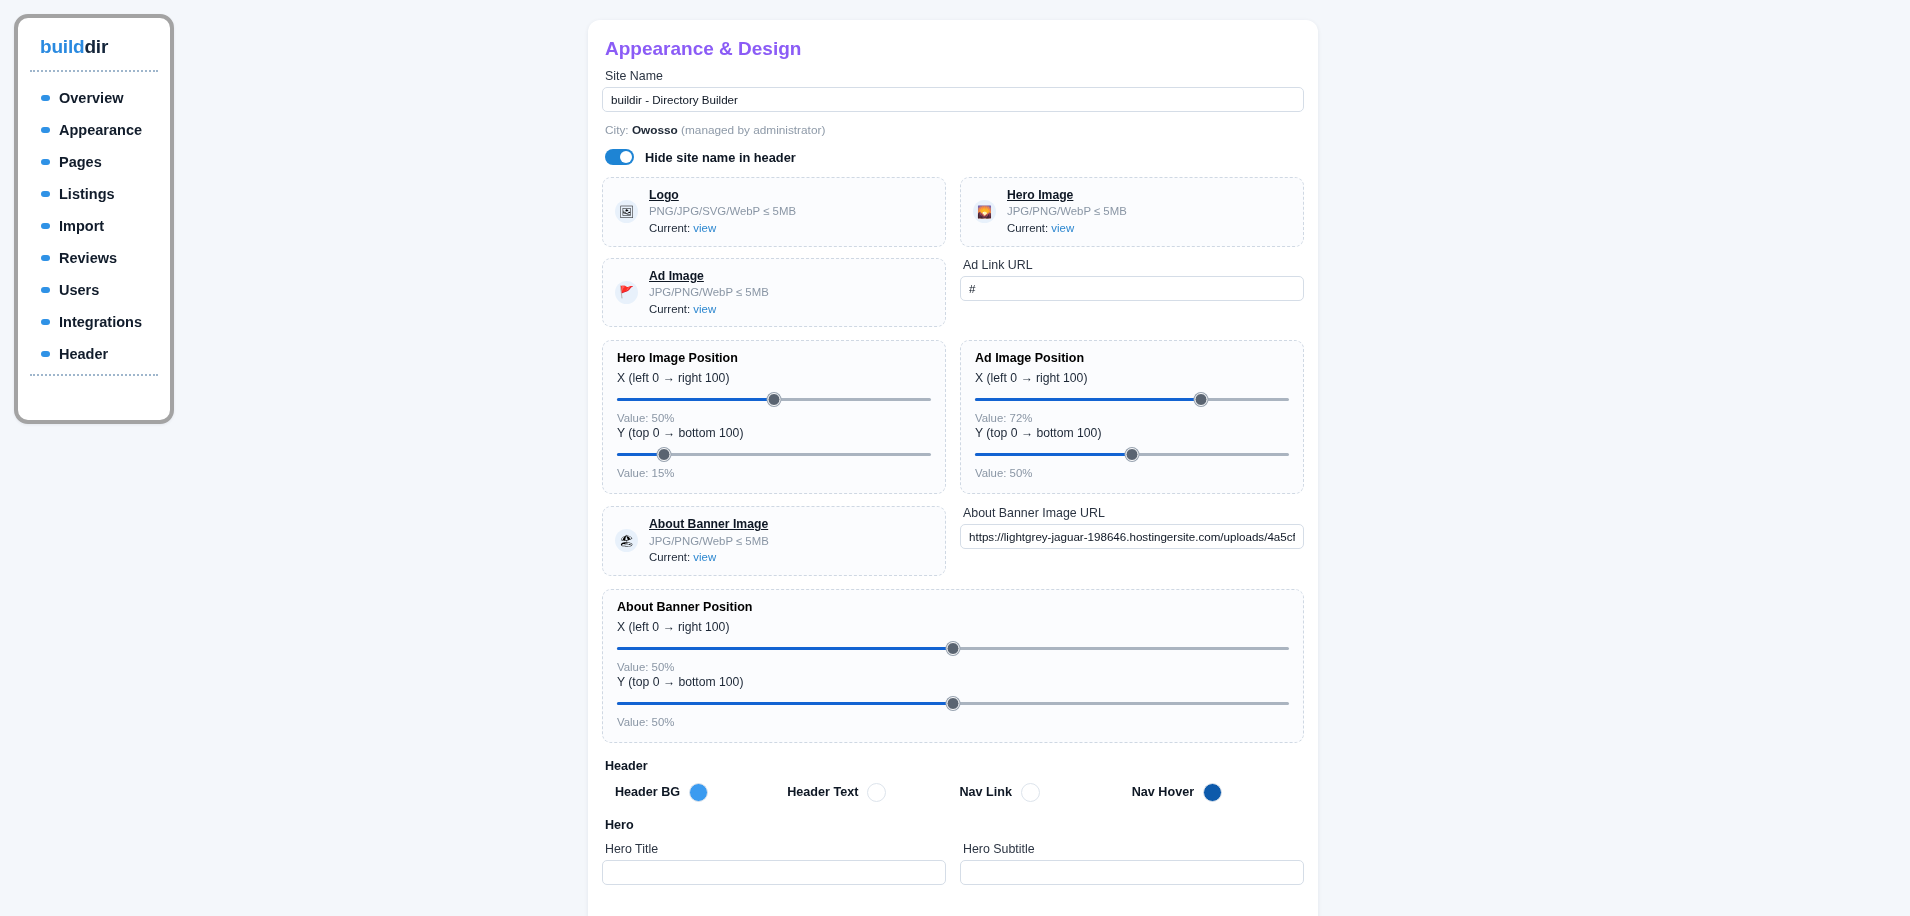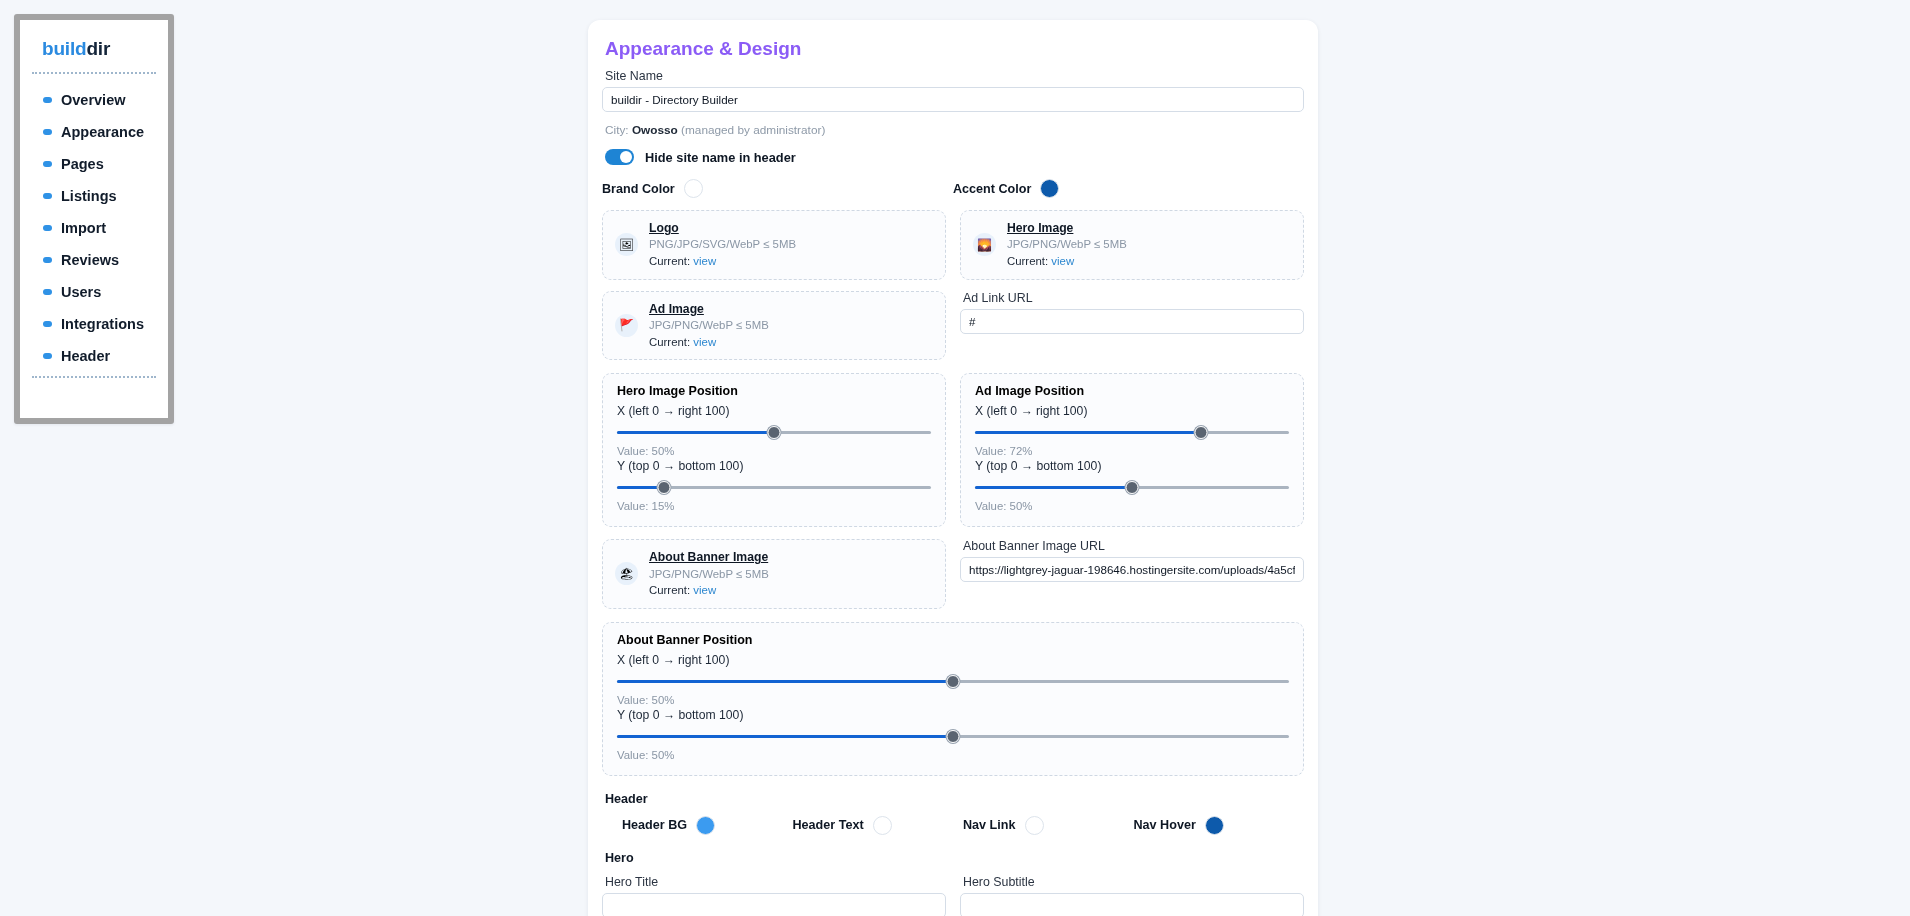--- a/index.html
+++ b/index.html
@@ -10,22 +10,22 @@
     font-family: "Liberation Sans", sans-serif;
     overflow: hidden;
   }
   #root { position: relative; width: 1910px; height: 916px; }
 
   
   .sidebar {
     position: absolute; left: 14px; top: 14px;
     width: 160px; height: 410px;
     background: #ffffff;
-    border: 6px solid #a3a3a3;
-    border-radius: 3px;
+    border: 4px solid #a3a3a3;
+    border-radius: 14px;
     box-shadow: 0 1px 3px rgba(16,35,60,.07);
     padding: 14px 0 0 0;
   }
   .brand {
     font-size: 19px; font-weight: bold;
     padding: 4px 0 12px 22px;
     letter-spacing: -.2px;
   }
   .brand .b1 { color: #2a8ae0; }
   .brand .b2 { color: #14253a; }
@@ -190,21 +190,21 @@
     border: 1.5px solid #ffffff;
     box-shadow: 0 0 0 1px #98a3b0;
     transform: translateX(-50%);
   }
   .sl-value { font-size: 11.4px; color: #8a96a5; margin-bottom: 2px; }
 
   .section-head {
     font-size: 12.6px; font-weight: bold; color: #0e1724;
     margin: 16px 0 10px 3px;
   }
-  .hdr-colors { display: flex; margin-left: 20px; }
+  .hdr-colors { display: flex; margin-left: 13px; }
   .hdr-c { display: flex; align-items: center; gap: 9px; width: 186px; }
 
   .bottom-grid { display: flex; gap: 14px; margin-top: 12px; }
 </style>
 </head>
 <body>
 
 <div id="root">
 
   <div class="sidebar">
@@ -268,30 +268,20 @@
       <span>(managed by administrator)</span>
     </div>
 
     <div class="toggle-row">
       <div class="toggle">
           <span class="knob"></span>
         </div>
       <span class="toggle-label">Hide site name in header</span>
     </div>
 
-    <div class="color-row">
-      <div class="color-group col">
-        <span class="color-label">Brand Color</span>
-        <span class="swatch" id="sw-brand" style="background: rgb(255, 255, 255);"></span>
-      </div>
-      <div class="color-group col">
-        <span class="color-label">Accent Color</span>
-        <span class="swatch" id="sw-accent" style="background: rgb(13, 90, 171);"></span>
-      </div>
-    </div>
 
     
     <div class="grid2" style="margin-top:12px;">
       <div class="col">
         <div class="upload-card">
           <span class="up-ico">🖼</span>
           <span>
             <span class="up-title" style="display:block">Logo</span>
             <span class="up-sub" style="display:block">PNG/JPG/SVG/WebP ≤ 5MB</span>
             <span class="up-cur" style="display:block"><span>Current:</span> <a>view</a></span>

